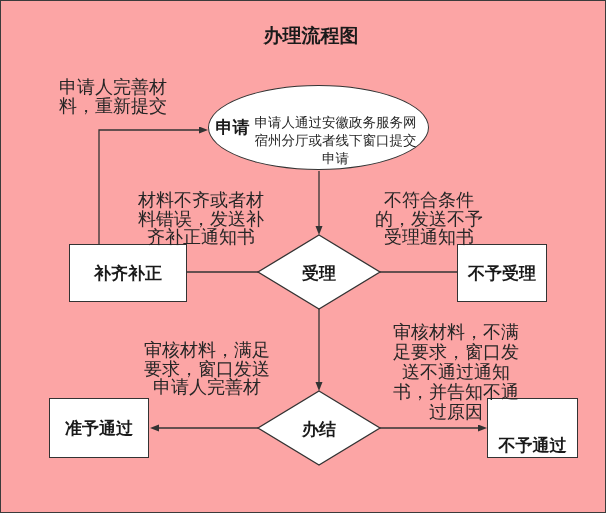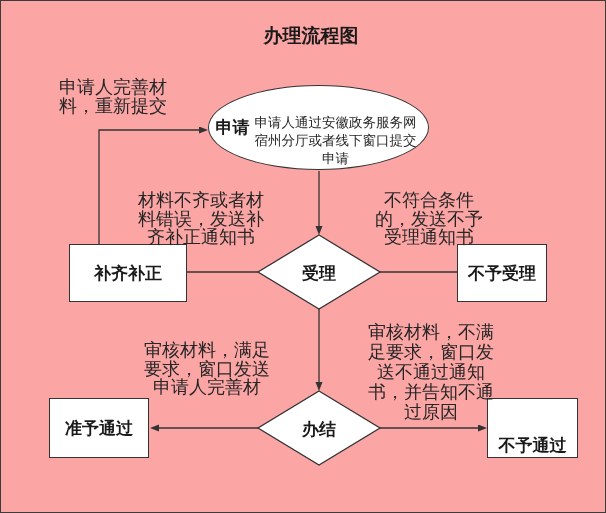--- a/index.html
+++ b/index.html
@@ -29,21 +29,21 @@
   .ellipse .node-body{font-size:13.5px;line-height:18px;color:#262626;width:172px;white-space:pre-line;margin-top:27px;}
   .diamond-label{
     position:absolute;transform:translate(-50%,-50%);
     font-size:17px;font-weight:bold;color:#1a1a1a;white-space:nowrap;
   }
   .edge-label{
     position:absolute;transform:translateX(-50%);
     font-size:18px;line-height:18.5px;color:#262626;
     text-align:center;white-space:pre-line;
   }
-  .edge-label.tall{line-height:20px;}
+  .edge-label.tall{line-height:20px;margin-left:25px;}
 </style>
 </head>
 <body>
 
 <div class="canvas">
 
   <svg class="edges" viewBox="0 0 606 513" xmlns="http://www.w3.org/2000/svg">
     <defs>
       <marker id="arr" markerUnits="userSpaceOnUse" markerWidth="10" markerHeight="8" refX="0" refY="3.5" orient="auto">
         <path d="M0 0 L9 3.5 L0 7 Z" fill="#333"></path>

